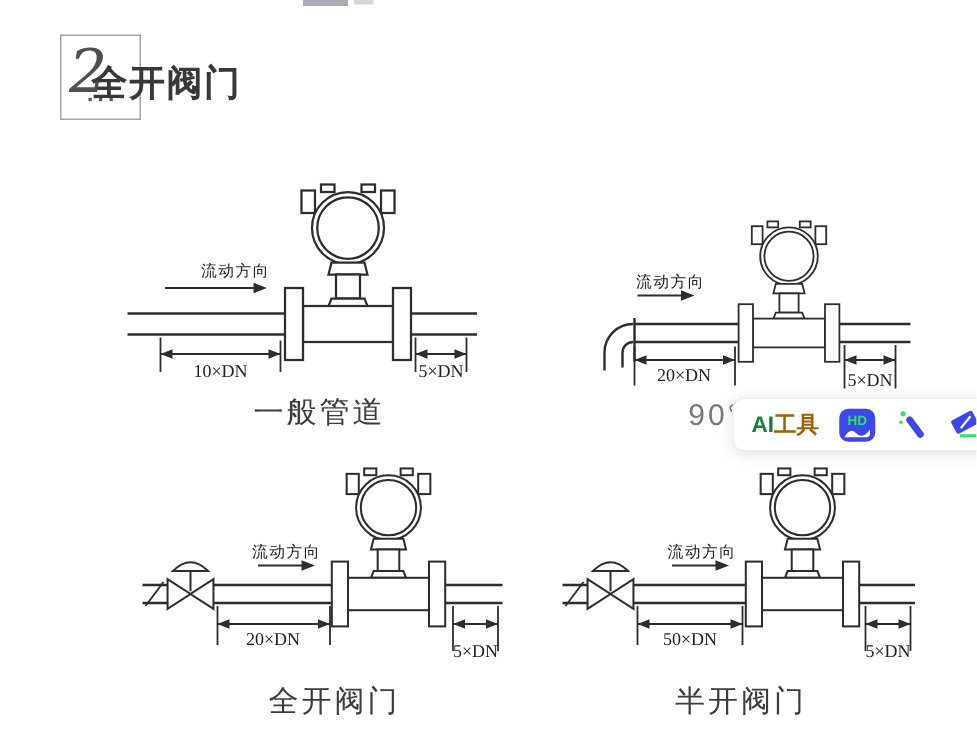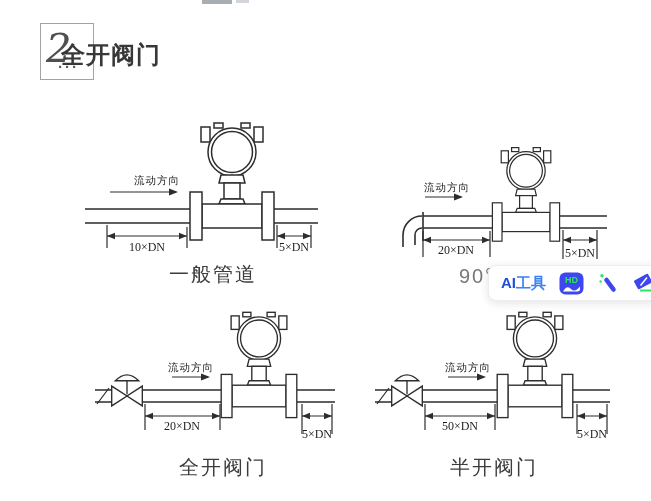--- a/index.html
+++ b/index.html
@@ -19,22 +19,22 @@
   .fil{fill:#2d2d2d;stroke:none;}
   .dim-label{font-family:"Liberation Serif","DejaVu Serif",serif;font-size:12px;fill:#1e1e1e;}
   .flow-label{font-family:"Liberation Sans",sans-serif;font-size:10.5px;fill:#1e1e1e;letter-spacing:1px;}
   .caption{font-family:"Liberation Sans",sans-serif;font-size:20px;fill:#3c3c3c;letter-spacing:2px;}
   .cap-gray{fill:#787878;}
   
   .toolbar{position:absolute;left:488px;top:265px;width:180px;height:36px;background:#fff;
            border:1px solid #ececf1;border-radius:8px;box-shadow:0 2px 10px rgba(31,35,41,.12);
            display:flex;align-items:center;gap:13px;padding:0 12px;box-sizing:border-box;z-index:10;}
   .tb-label{font-size:15px;font-weight:bold;cursor:pointer;white-space:nowrap;}
-  .tb-label .ai{color:#1d4ed8;text-align:center;}
-  .tb-label .tools{color:#3b82f6;}
+  .tb-label .ai{color:#15803d;text-align:center;}
+  .tb-label .tools{color:#a16207;}
   .tb-btn{background:none;border:0;padding:0;margin:0;cursor:pointer;display:flex;align-items:center;}
   .hd-t{fill:#2ce468;font-size:9px;font-weight:bold;font-family:"Liberation Sans",sans-serif;}
   .tb-div{width:1px;height:18px;background:#e1e3e8;}
 </style>
 </head>
 <body>
 
 <div id="page">
 
   <div class="frag" style="left:202px;top:0;width:30px;height:4px;background:#a8adb3;"></div>

